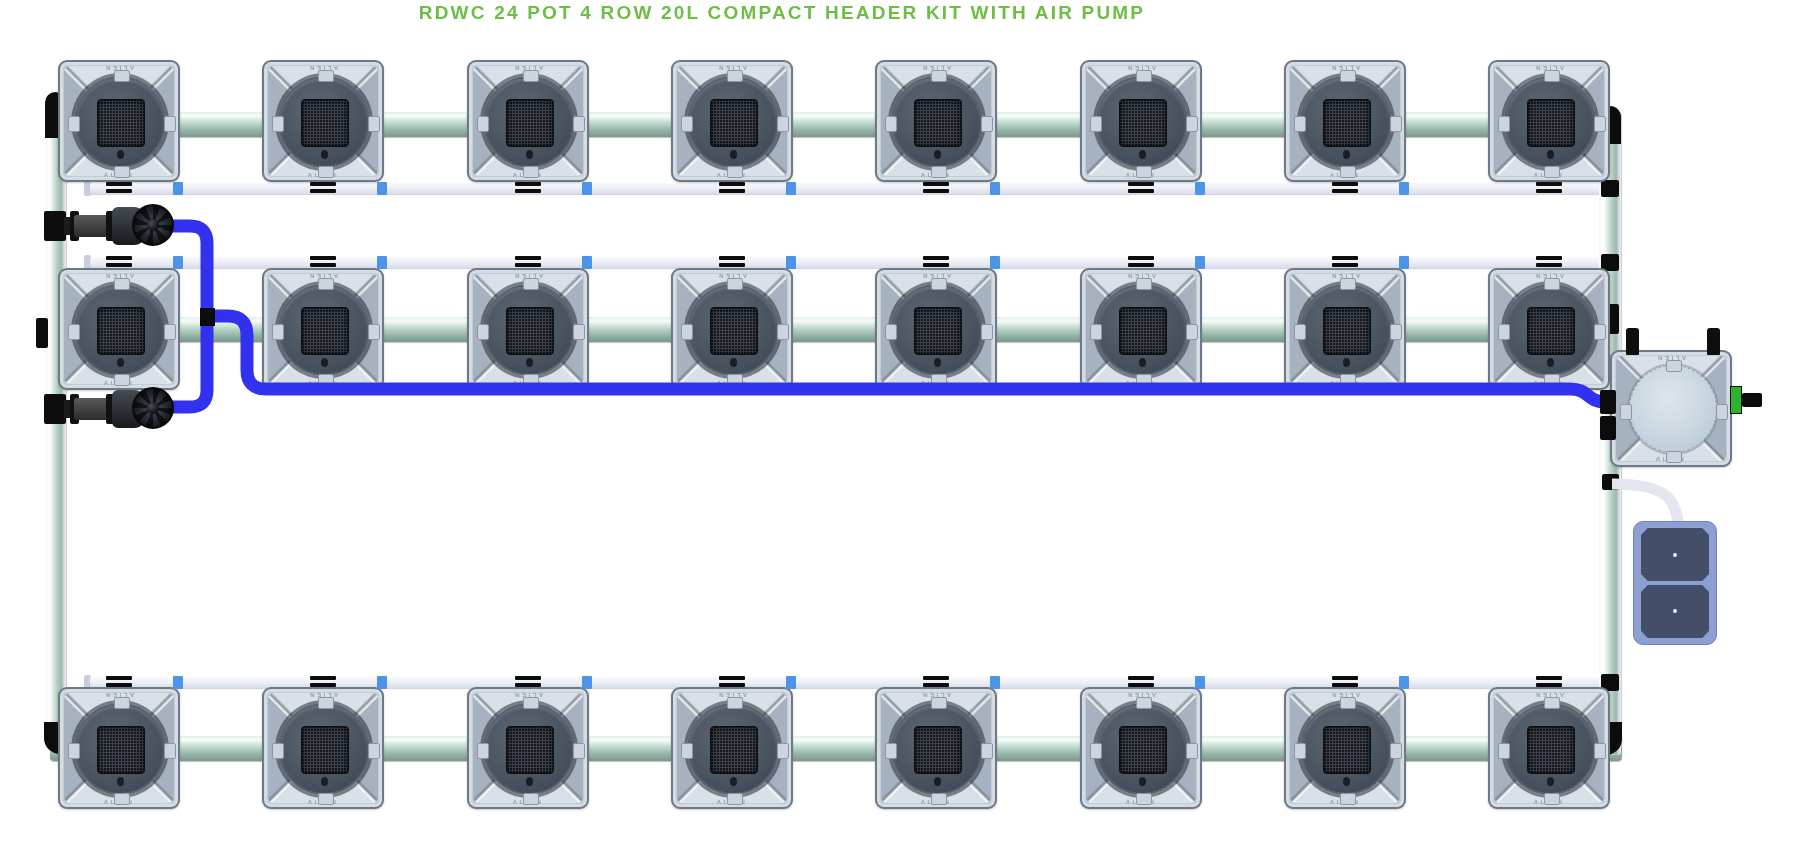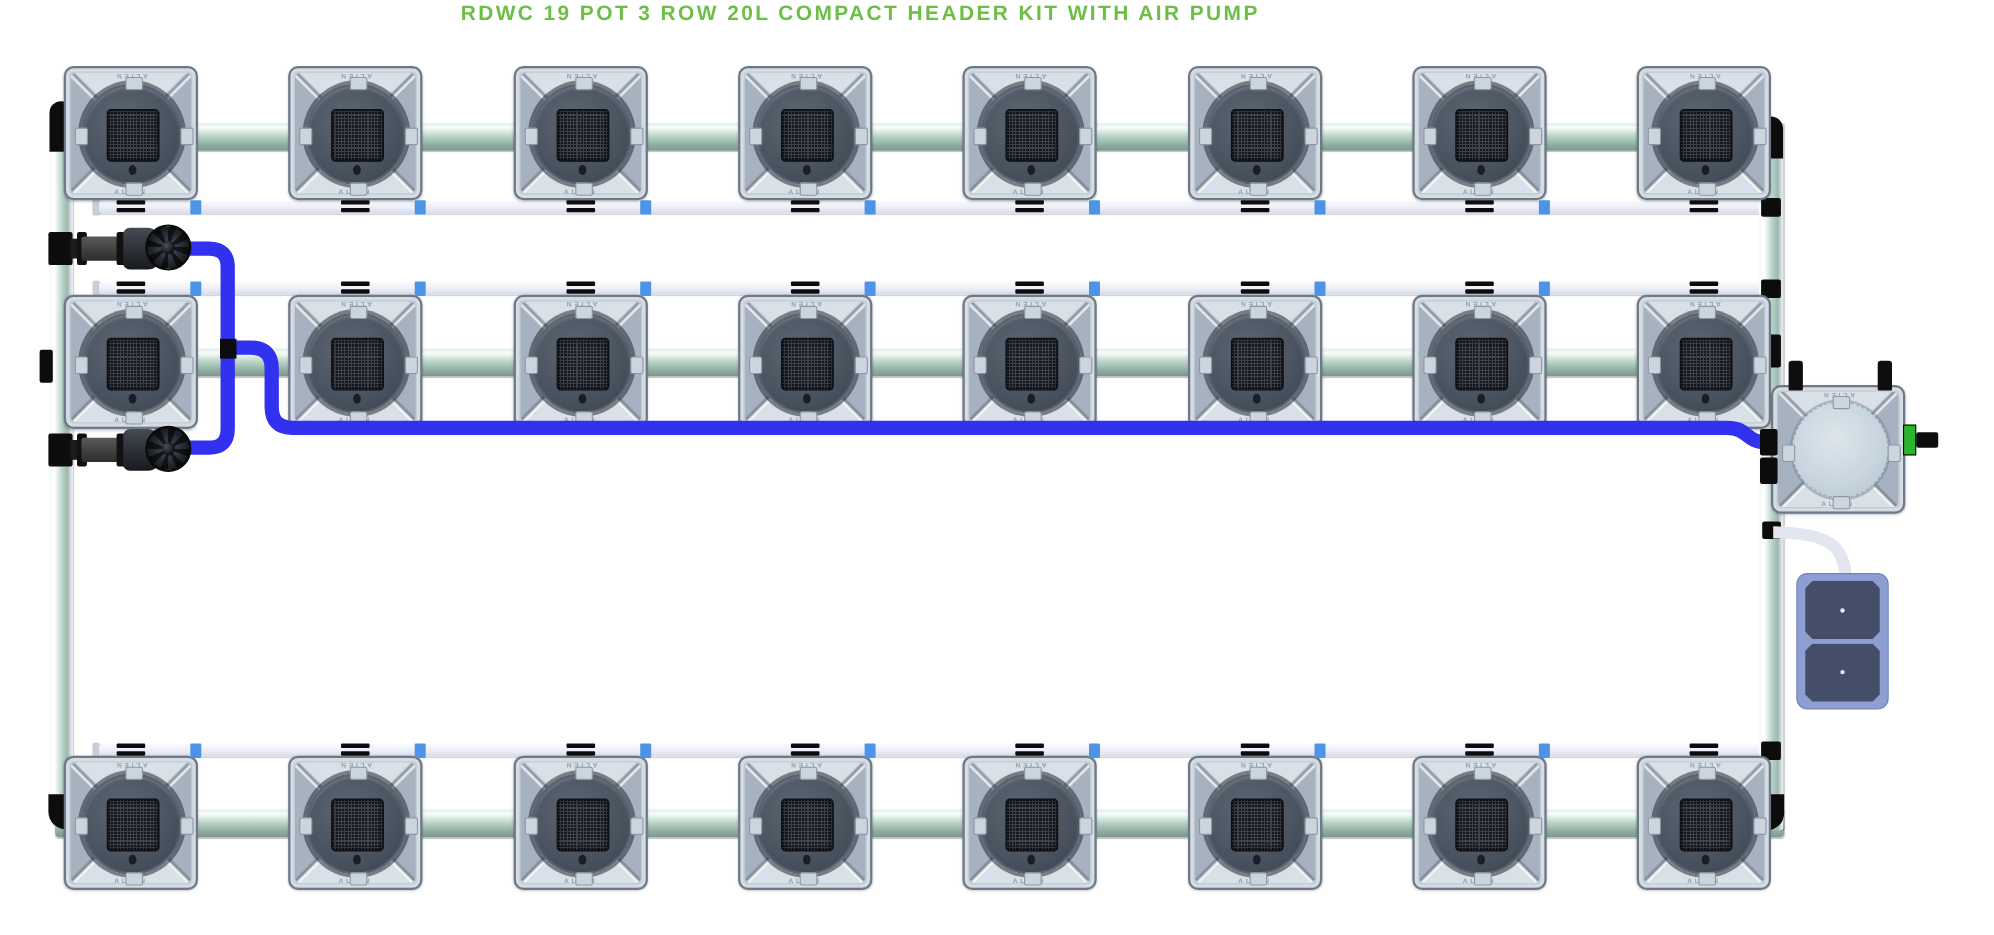--- a/index.html
+++ b/index.html
@@ -148,21 +148,21 @@
     position:absolute;left:7px;width:68px;height:53px;background:var(--c-air_pump_face);
     clip-path:polygon(10% 0,90% 0,100% 13%,100% 87%,90% 100%,10% 100%,0 87%,0 13%);
   }
   .ap-panel.top{top:6px;} .ap-panel.bot{top:63px;}
   .ap-dot{position:absolute;left:32px;width:4px;height:4px;border-radius:50%;background:#e8ecf5;}
   .ap-dot.d1{top:25px;} .ap-dot.d2{top:24px;}
 </style>
 </head>
 <body>
 
-<div class="title">RDWC 19 POT 3 ROW 20L COMPACT HEADER KIT WITH AIR PUMP</div>
+<div class="title">RDWC 24 POT 4 ROW 20L COMPACT HEADER KIT WITH AIR PUMP</div>
 
 <div class="green-pipe" style="left:55px;top:112px;width:1557px;"></div>
 <div class="green-pipe" style="left:50px;top:317px;width:1570px;"></div>
 <div class="green-pipe" style="left:50px;top:736px;width:1572px;"></div>
 
 <div class="white-pipe-cap" style="left:84px;top:181px;"></div>
 <div class="white-pipe-cap" style="left:84px;top:255px;"></div>
 <div class="white-pipe-cap" style="left:84px;top:675px;"></div>
 <div class="white-pipe" style="left:90px;top:183px;width:1518px;"></div>
 <div class="white-pipe" style="left:90px;top:257px;width:1518px;"></div>

